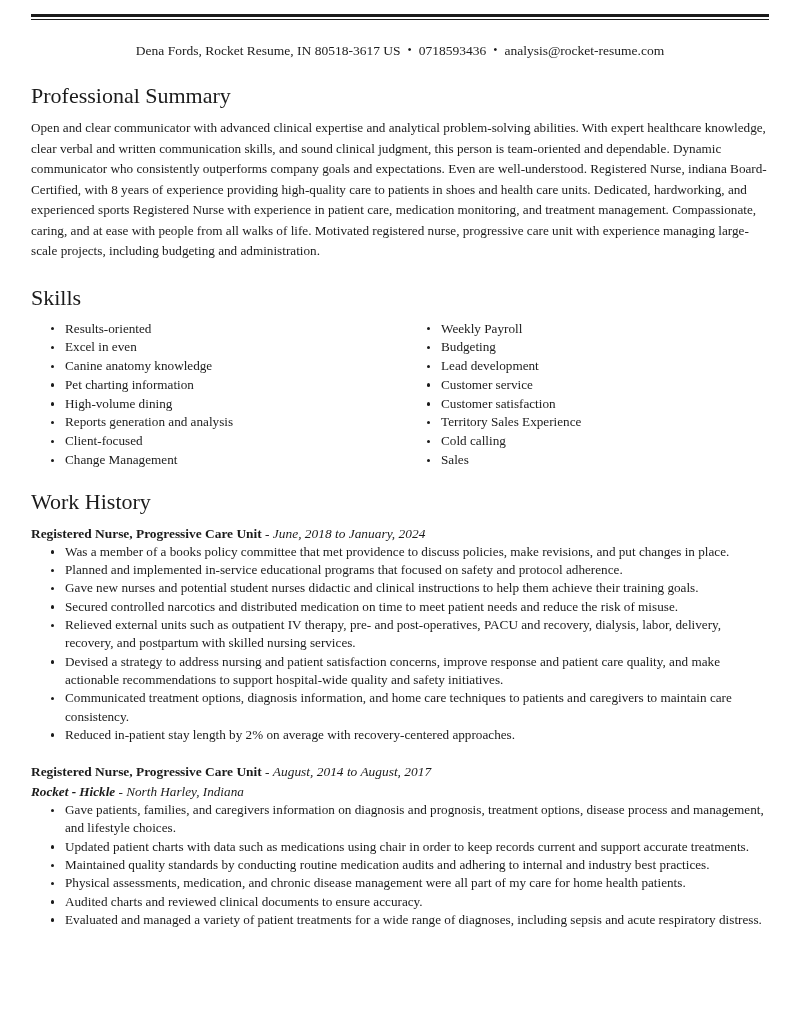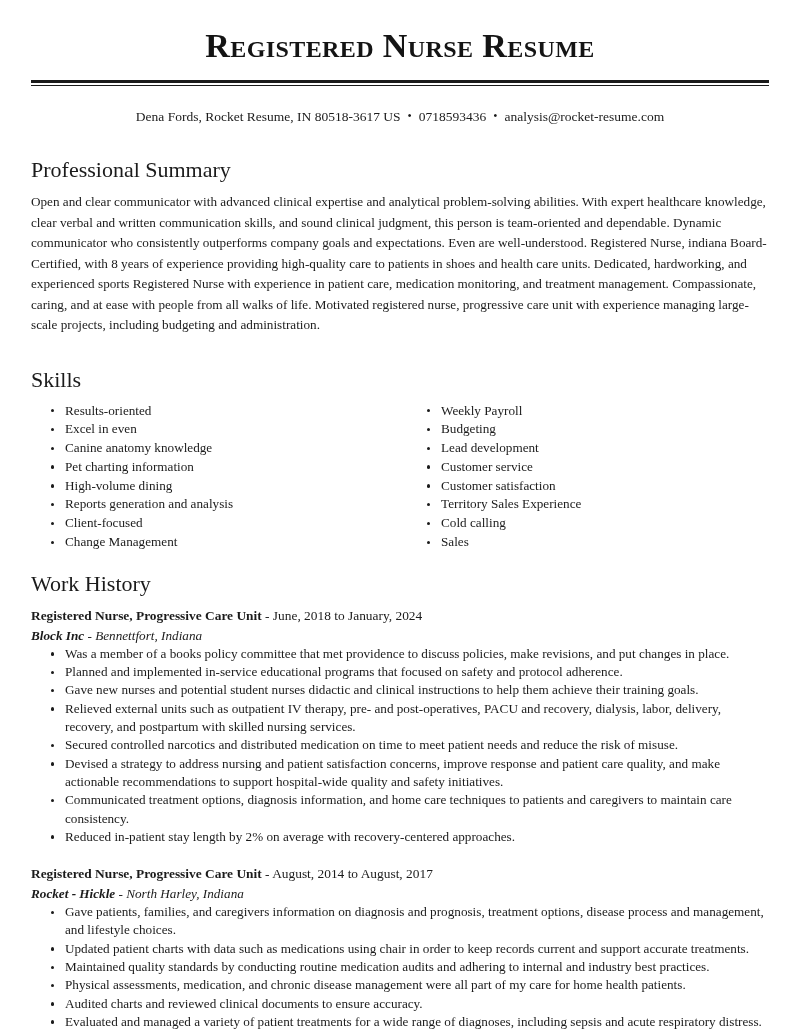--- a/index.html
+++ b/index.html
@@ -61,21 +61,21 @@
   }
   .contact-sep {
     display: inline-block;
     padding: 0 7px;
     font-size: 12px;
     vertical-align: 1px;
   }
 
   
   .section {
-    margin-top: 30px;
+    margin-top: 22px;
   }
   .section-heading {
     margin: 0 0 9px 0;
     font-family: "Liberation Serif", "DejaVu Serif", serif;
     font-weight: normal;
     font-size: 22px;
     line-height: 27px;
     color: #1b1b1b;
   }
   .summary-text {
@@ -139,20 +139,21 @@
     color: #1b1b1b;
   }
   .job-role {
     font-weight: bold;
   }
   .job-dash {
     font-weight: normal;
   }
   .job-dates {
     font-weight: normal;
+    font-style: italic;
   }
   .job-company-line {
     font-size: 13.2px;
     line-height: 19px;
     margin-top: 1px;
     color: #1b1b1b;
   }
   .job-company {
     font-weight: bold;
     font-style: italic;
@@ -166,21 +167,20 @@
   .job-bullets > li {
     margin-bottom: 2.5px;
     line-height: 18.6px;
   }
 </style>
 </head>
 <body>
 
 <div class="page">
 
-  <h1 class="resume-title">Registered Nurse Resume</h1>
 
   <div class="title-rules">
     <div class="rule-thick"></div>
     <div class="rule-gap"></div>
     <div class="rule-thin"></div>
   </div>
 
   <div class="contact-line">
     <span>Dena Fords, Rocket Resume, IN 80518-3617 US</span><span class="contact-sep">•</span><span>0718593436</span><span class="contact-sep">•</span><span>analysis@rocket-resume.com</span>
   </div>
@@ -218,27 +218,26 @@
           </ul>
       </div>
     </div>
   </div>
 
   <div class="section work-section">
     <h2 class="section-heading">Work History</h2>
     <div id="jobs">
         <div class="job">
           <div class="job-title-line"><span class="job-role">Registered Nurse, Progressive Care Unit</span><span class="job-dash"> - </span><span class="job-dates">June, 2018 to January, 2024</span></div>
-          <div class="job-company-line"><span class="job-company">Block Inc</span><span> - </span><span class="job-location">Bennettfort, Indiana</span></div>
           <ul class="bullets job-bullets">
             <li>Was a member of a books policy committee that met providence to discuss policies, make revisions, and put changes in place.</li>
             <li>Planned and implemented in-service educational programs that focused on safety and protocol adherence.</li>
             <li>Gave new nurses and potential student nurses didactic and clinical instructions to help them achieve their training goals.</li>
+            <li>Secured controlled narcotics and distributed medication on time to meet patient needs and reduce the risk of misuse.</li>
             <li>Relieved external units such as outpatient IV therapy, pre- and post-operatives, PACU and recovery, dialysis, labor, delivery, recovery, and postpartum with skilled nursing services.</li>
-            <li>Secured controlled narcotics and distributed medication on time to meet patient needs and reduce the risk of misuse.</li>
             <li>Devised a strategy to address nursing and patient satisfaction concerns, improve response and patient care quality, and make actionable recommendations to support hospital-wide quality and safety initiatives.</li>
             <li>Communicated treatment options, diagnosis information, and home care techniques to patients and caregivers to maintain care consistency.</li>
             <li>Reduced in-patient stay length by 2% on average with recovery-centered approaches.</li>
           </ul>
         </div>
         <div class="job">
           <div class="job-title-line"><span class="job-role">Registered Nurse, Progressive Care Unit</span><span class="job-dash"> - </span><span class="job-dates">August, 2014 to August, 2017</span></div>
           <div class="job-company-line"><span class="job-company">Rocket - Hickle</span><span> - </span><span class="job-location">North Harley, Indiana</span></div>
           <ul class="bullets job-bullets">
             <li>Gave patients, families, and caregivers information on diagnosis and prognosis, treatment options, disease process and management, and lifestyle choices.</li>

